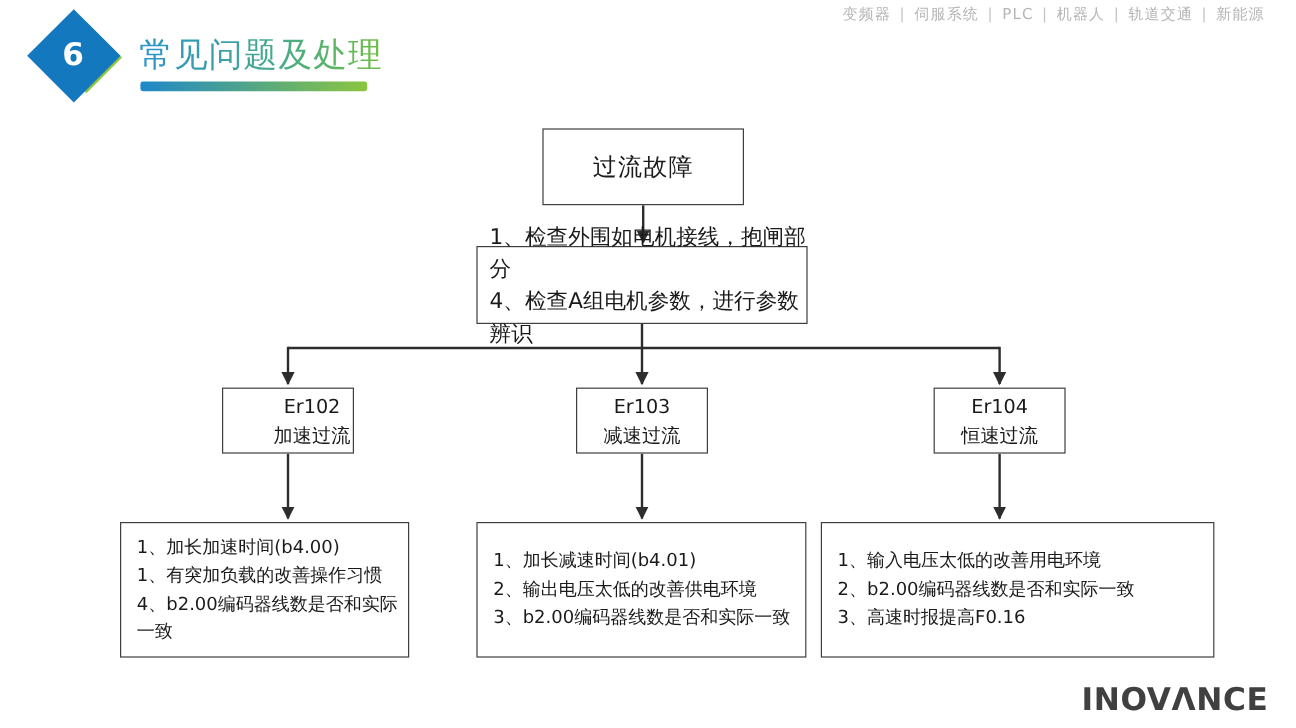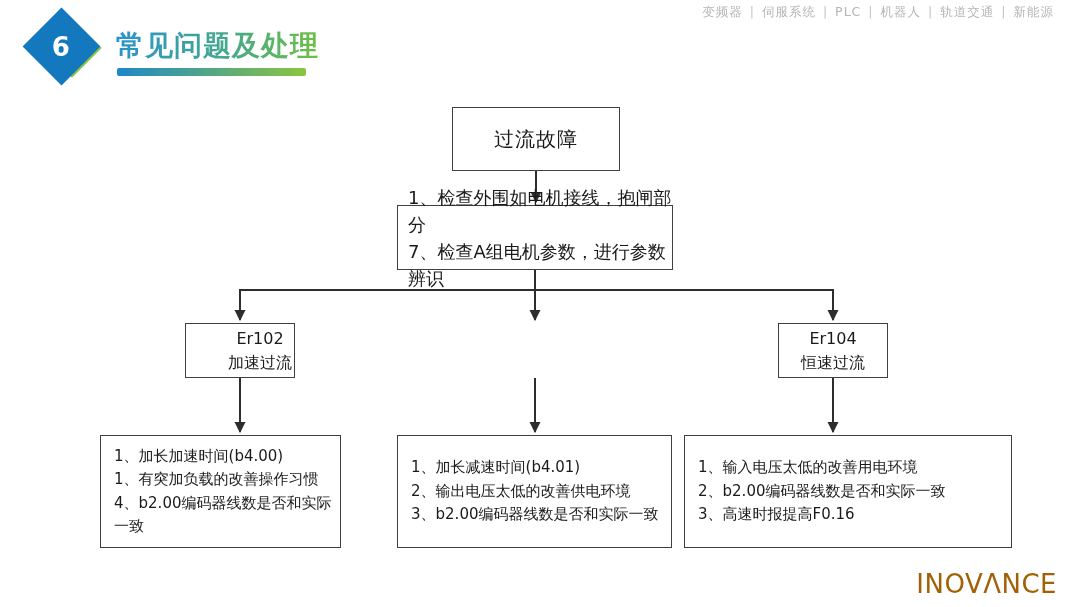--- a/index.html
+++ b/index.html
@@ -6,21 +6,21 @@
   html,body { width:1080px; height:607px; background:#ffffff; overflow:hidden;
               font-family:"DejaVu Sans","Liberation Sans",sans-serif; color:#1a1a1a; }
   .slide { position:relative; width:1080px; height:607px; background:#fff; }
 
   
   .diamond { position:absolute; transform:rotate(45deg); }
   .diamond-green { left:51px; top:27px; width:42px; height:42px; background:#8dc63f; }
   .diamond-blue  { left:34px; top:19px; width:55px; height:55px; background:#1478bf;
                    display:flex; align-items:center; justify-content:center; }
   .diamond-blue span { transform:rotate(-45deg); color:#ffffff; font-size:26px; font-weight:bold; }
-  .title { position:absolute; left:116px; top:27px; font-size:28px; font-weight:bold;
+  .title { position:absolute; left:116px; top:27px; font-size:28px; font-weight:normal;
            letter-spacing:1px;
            background:linear-gradient(90deg,#2a93cc 0%,#45a98c 55%,#6fbf44 100%);
            -webkit-background-clip:text; background-clip:text;
            -webkit-text-fill-color:transparent; color:#2a93cc; }
   .title-underline { position:absolute; left:117px; top:68px; width:189px; height:8px;
            border-radius:2px;
            background:linear-gradient(90deg,#1e88c9 0%,#8bc53f 100%); }
   .categories { position:absolute; top:4px; right:26px; font-size:12.5px;
            color:#b5b5b5; letter-spacing:1px; white-space:nowrap; }
   .categories .sep { margin:0 7px; color:#c4c4c4; }
@@ -35,22 +35,22 @@
   .box-check { left:397px; top:205px; width:276px; height:65px; font-size:18px;
                line-height:27px; padding-left:10px; }
   .box-er    { top:323px; width:110px; height:55px; font-size:16px; line-height:24px; }
   .box-er1 { left:185px;padding-left:40px; } .box-er2 { left:480px; } .box-er3 { left:778px; }
   .box-sol   { top:435px; height:113px; font-size:15px; line-height:23.5px; padding-left:13px; }
   .box-sol1 { left:100px; width:241px; }
   .box-sol2 { left:397px; width:275px; }
   .box-sol3 { left:684px; width:328px; }
 
   
-  .logo { position:absolute; top:569px; right:23px; font-size:26px; font-weight:normal;
-          color:#a16207; letter-spacing:0.5px; }
+  .logo { position:absolute; top:569px; right:23px; font-size:26px; font-weight:bold;
+          color:#404040; letter-spacing:0.5px; }
 </style>
 </head>
 <body>
 
 <div class="slide">
 
   <div class="diamond diamond-green"></div>
   <div class="diamond diamond-blue">
     <span>6</span>
   </div>
@@ -77,26 +77,30 @@
     <line x1="535" y1="378" x2="535" y2="432" marker-end="url(#arrow)"></line>
     <line x1="833" y1="378" x2="833" y2="432" marker-end="url(#arrow)"></line>
   </svg>
 
   <div class="box centered box-root">
     <div>过流故障</div>
   </div>
 
   <div class="box box-check">
     <div>1、检查外围如电机接线，抱闸部分</div>
-    <div>7、检查A组电机参数，进行参数辨识</div>
+    <div>4、检查A组电机参数，进行参数辨识</div>
   </div>
 
   <div class="box centered box-er box-er1">
     <div>Er102</div>
     <div>加速过流</div>
+  </div>
+  <div class="box centered box-er box-er2">
+    <div>Er103</div>
+    <div>减速过流</div>
   </div>
   <div class="box centered box-er box-er3">
     <div>Er104</div>
     <div>恒速过流</div>
   </div>
 
   <div class="box box-sol box-sol1">
     <div>1、加长加速时间(b4.00)</div>
     <div>1、有突加负载的改善操作习惯</div>
     <div>4、b2.00编码器线数是否和实际一致</div>

